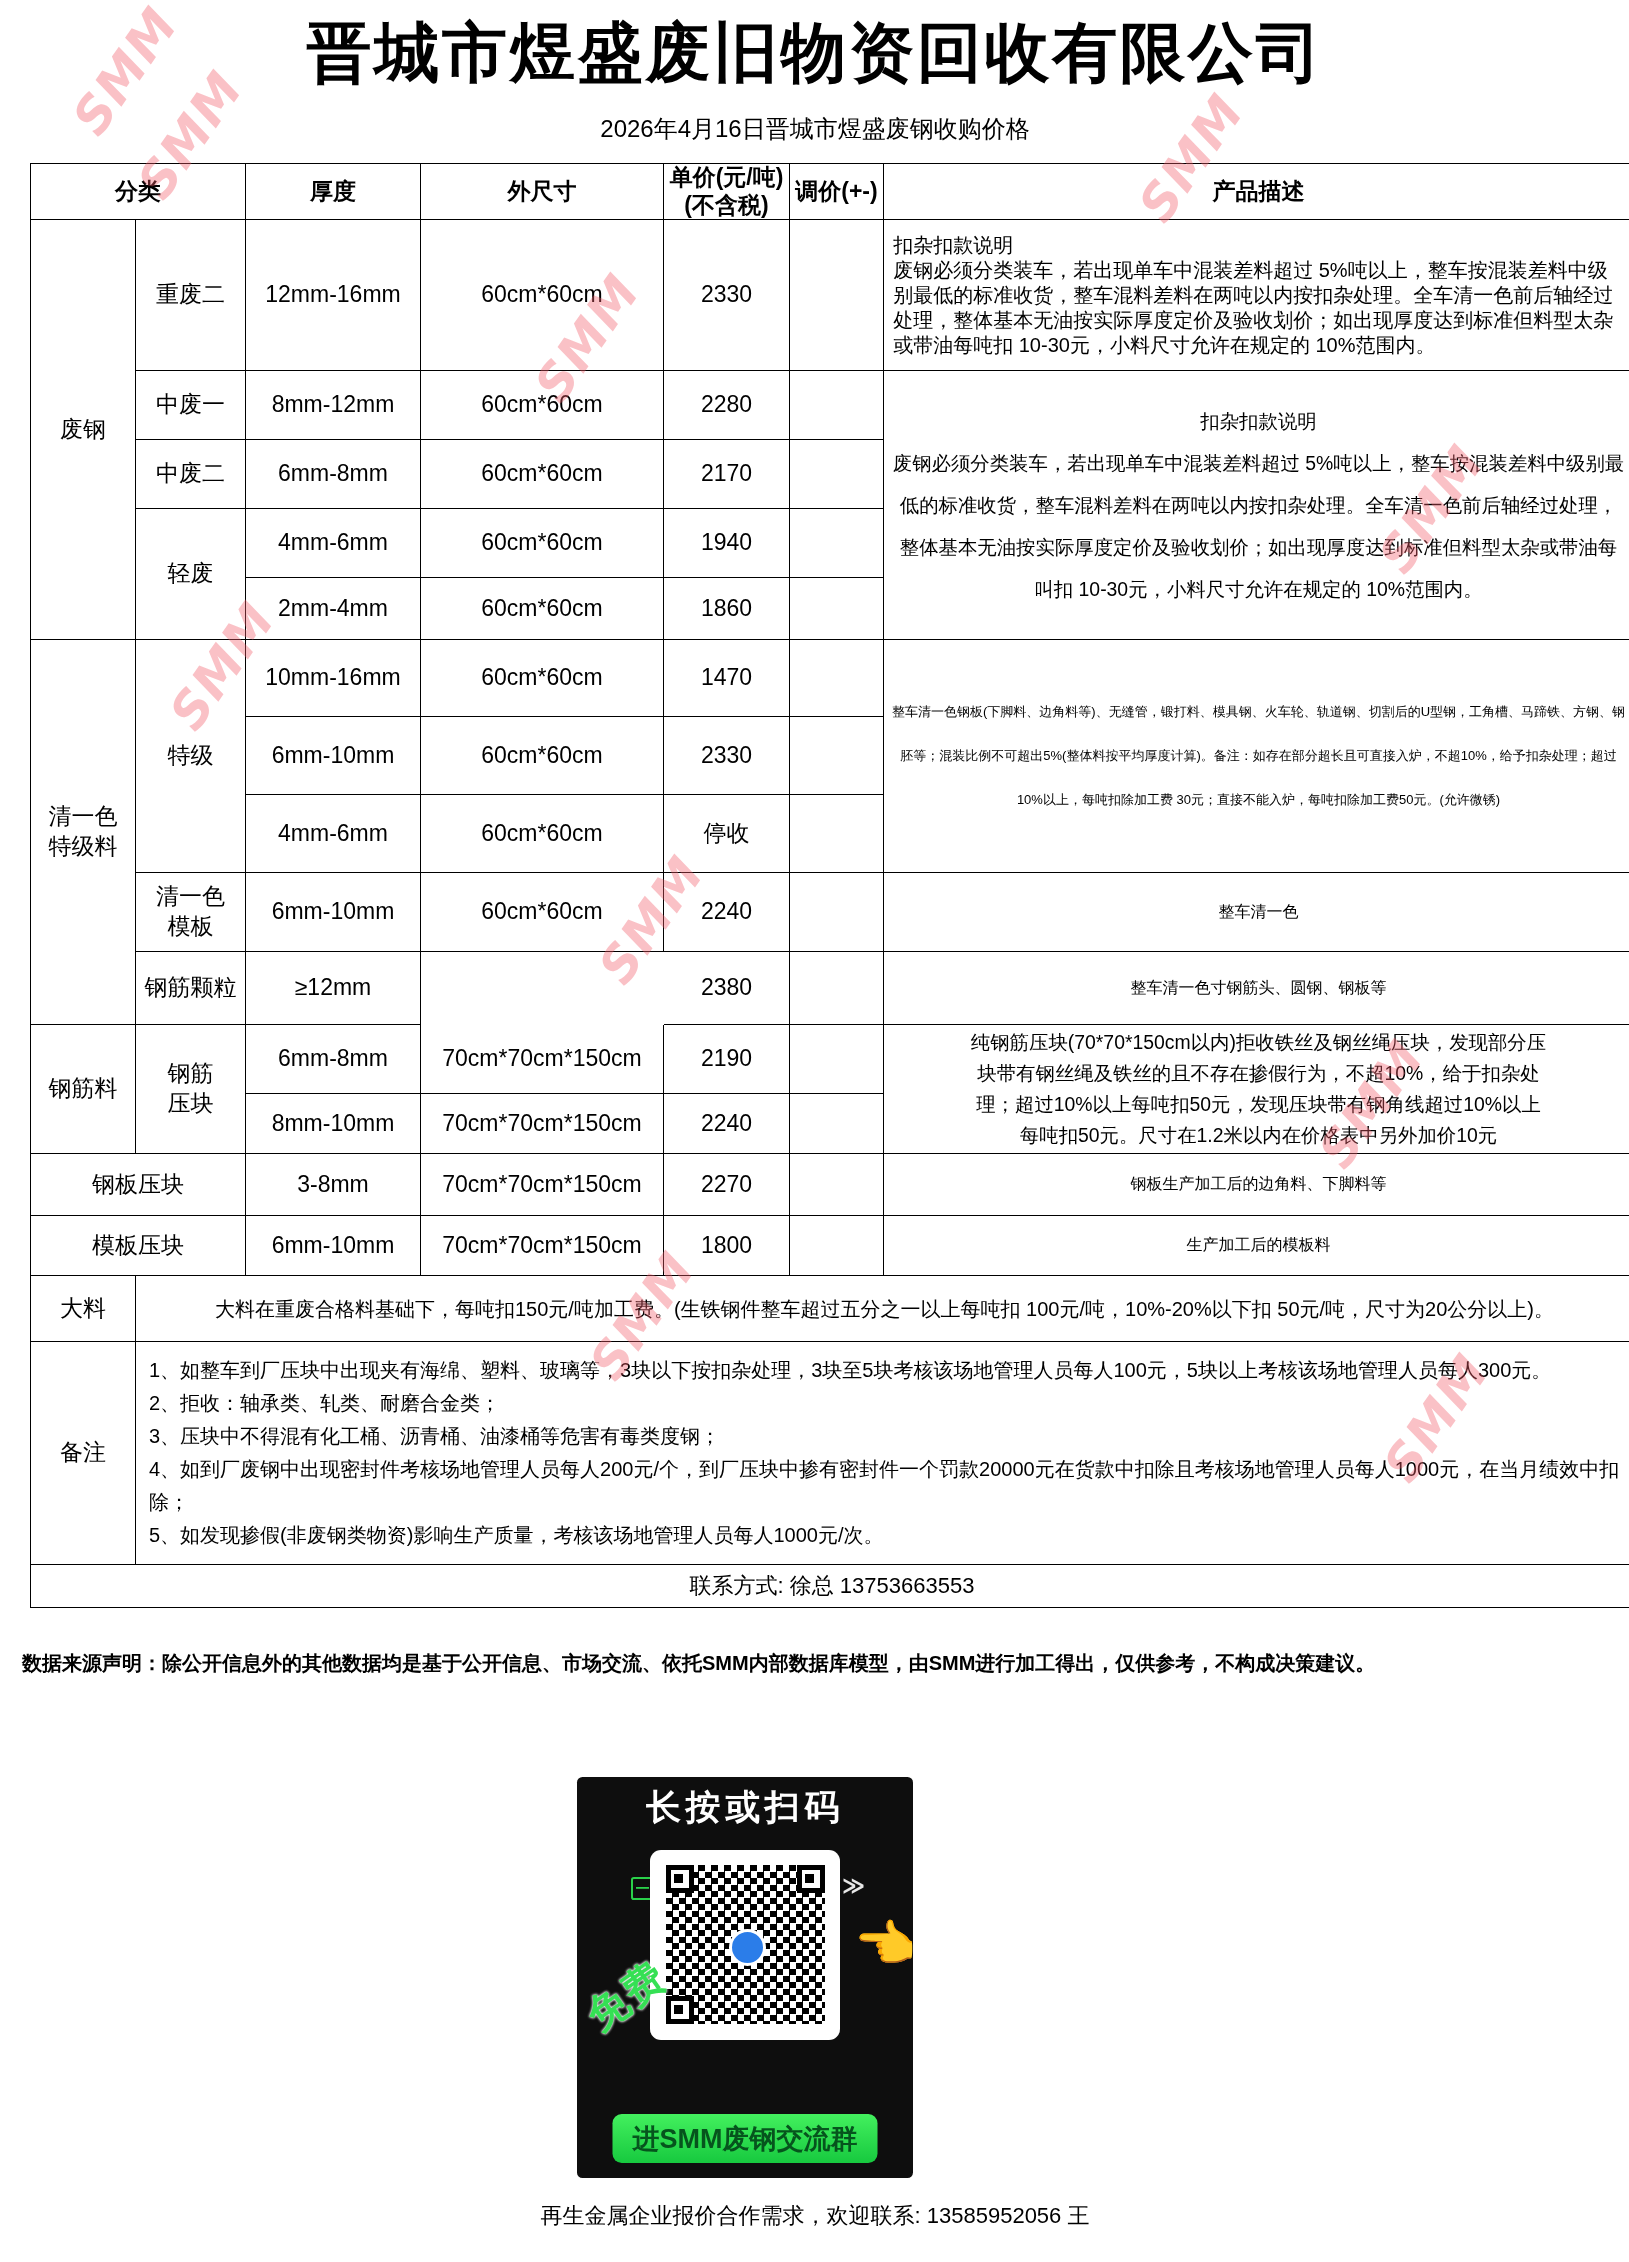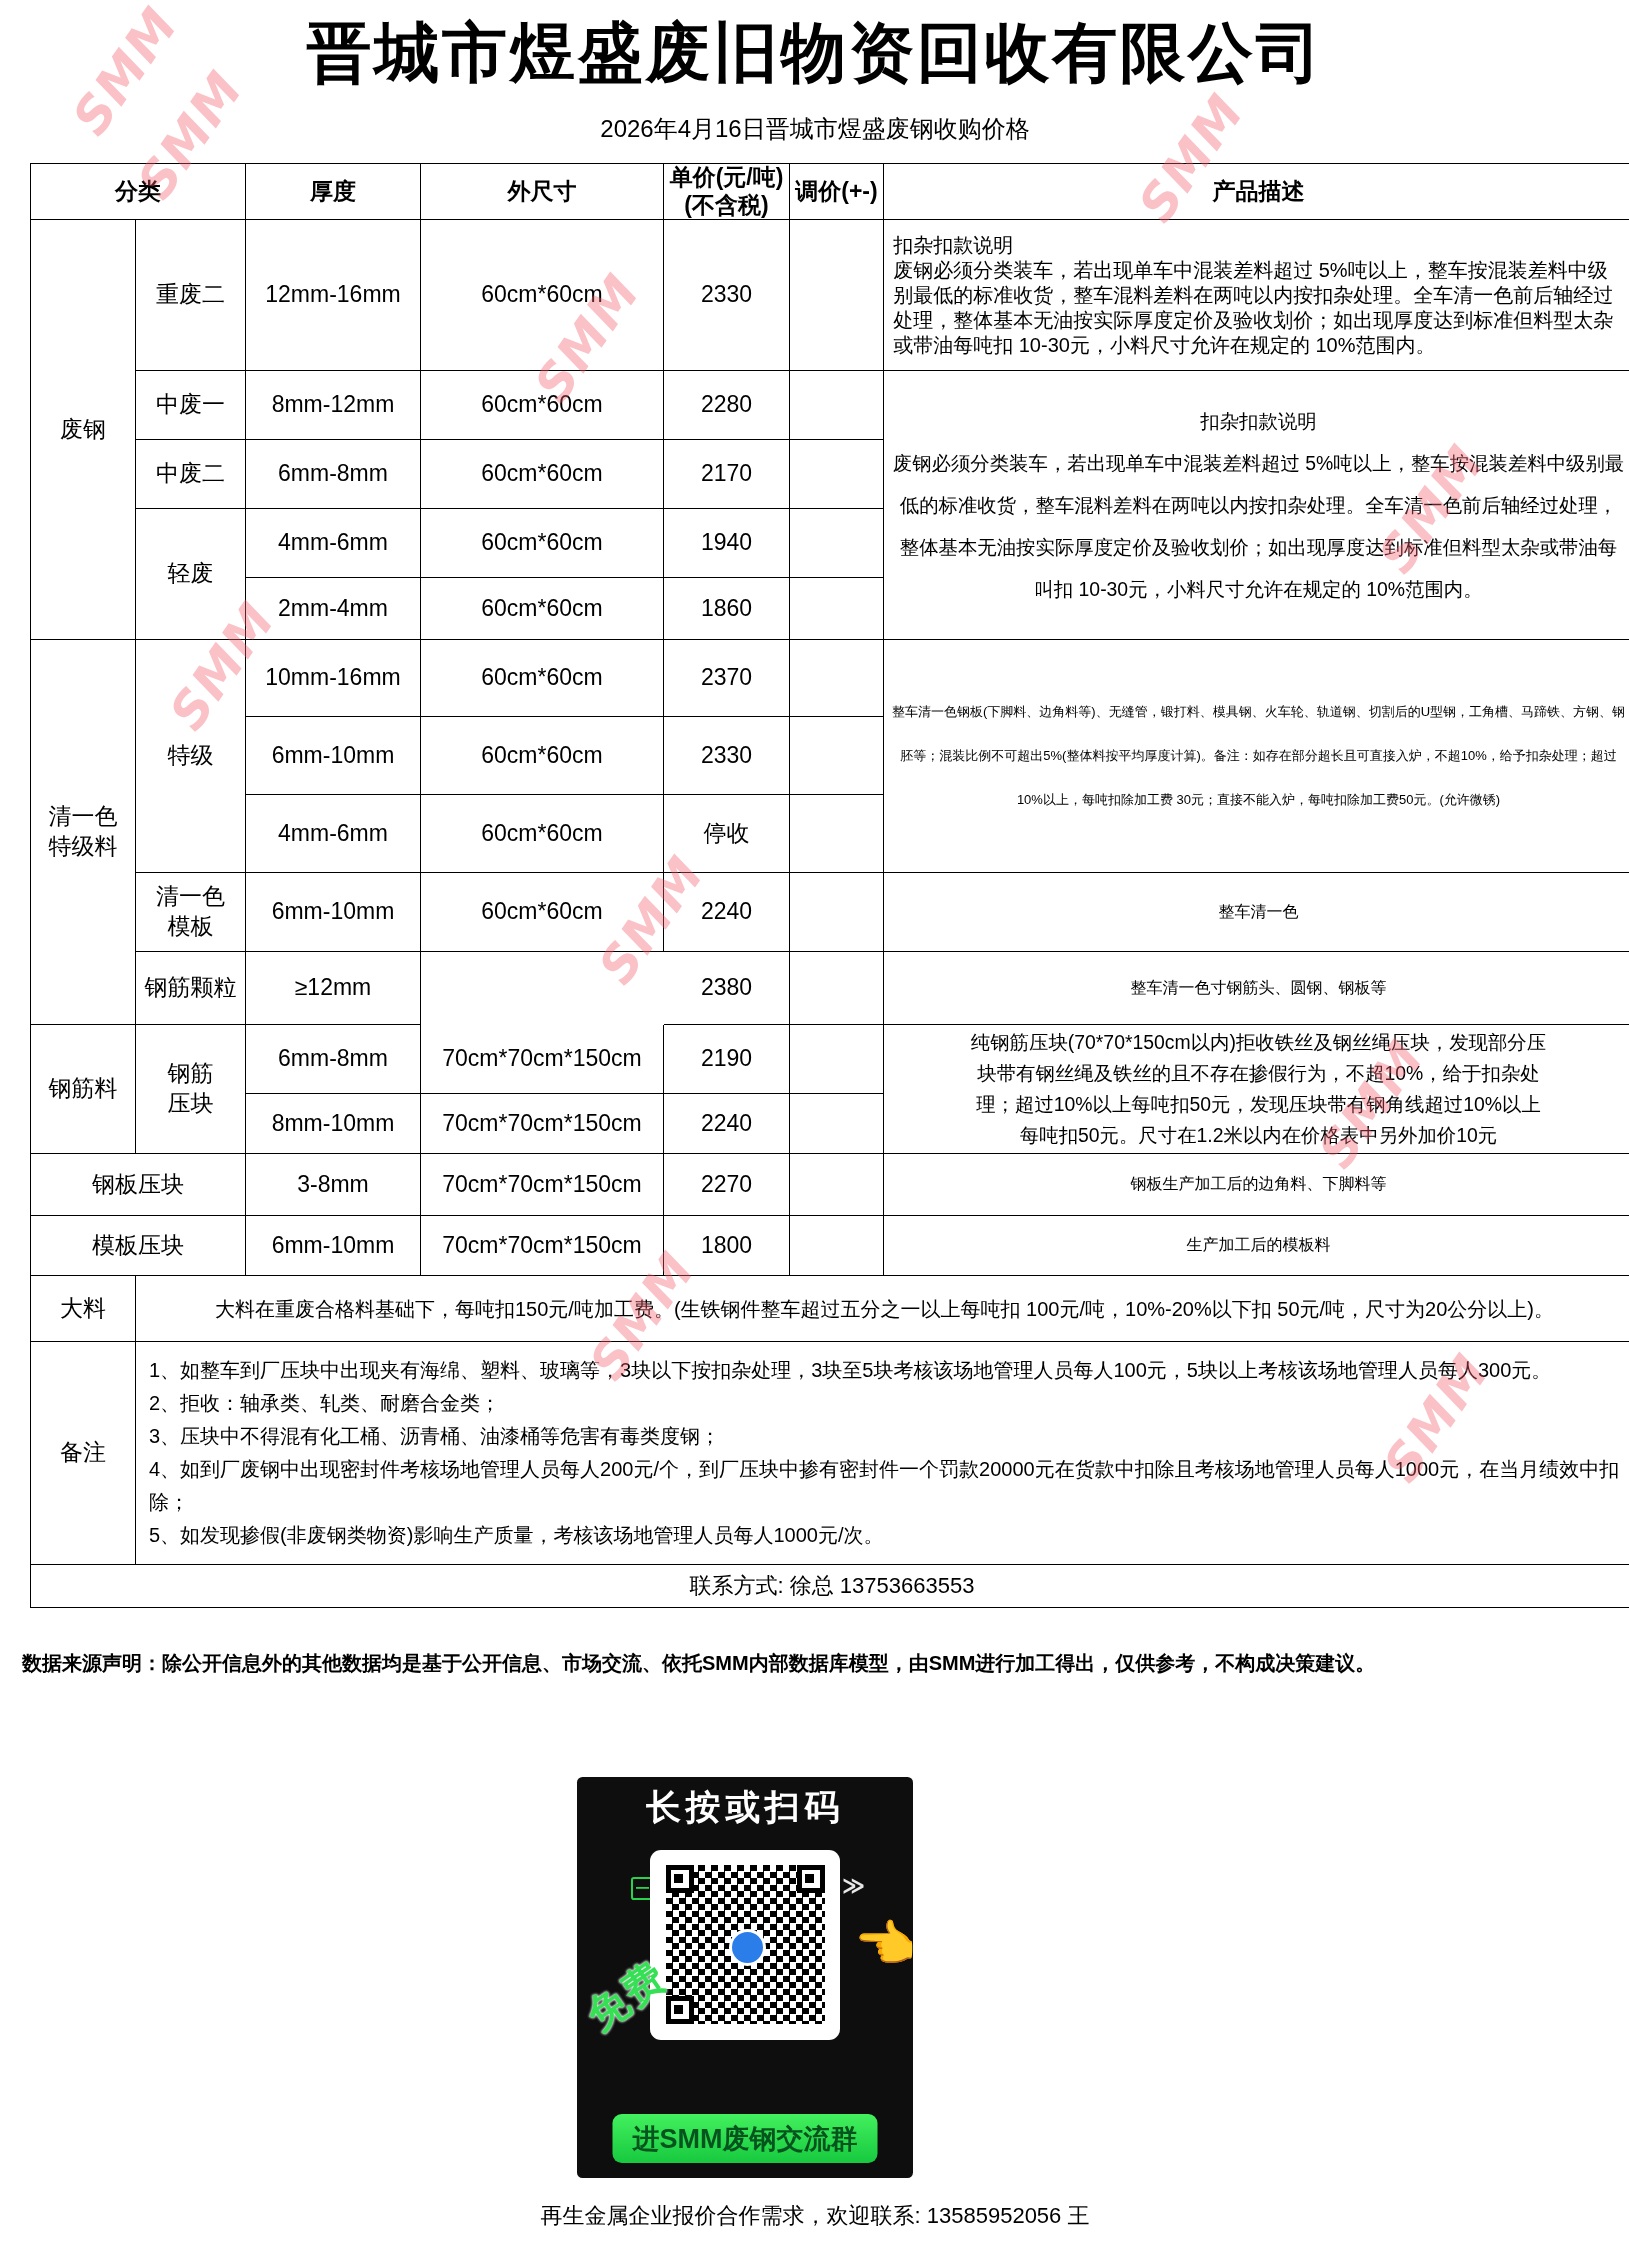--- a/index.html
+++ b/index.html
@@ -116,21 +116,21 @@
     <div class="c" style="grid-area:6/3/7/4">2mm-4mm</div>
     <div class="c" style="grid-area:6/4/7/5">60cm*60cm</div>
     <div class="c" style="grid-area:6/5/7/6">1860</div>
     <div class="c" style="grid-area:6/6/7/7"></div>
 
     <div class="c" style="grid-area:7/1/12/2">清一色
 特级料</div>
     <div class="c" style="grid-area:7/2/10/3">特级</div>
     <div class="c" style="grid-area:7/3/8/4">10mm-16mm</div>
     <div class="c" style="grid-area:7/4/8/5">60cm*60cm</div>
-    <div class="c" style="grid-area:7/5/8/6">2370</div>
+    <div class="c" style="grid-area:7/5/8/6">1470</div>
     <div class="c" style="grid-area:7/6/8/7"></div>
     <div class="c desc-mid3" style="grid-area:7/7/10/8">整车清一色钢板(下脚料、边角料等)、无缝管，锻打料、模具钢、火车轮、轨道钢、切割后的U型钢，工角槽、马蹄铁、方钢、钢胚等；混装比例不可超出5%(整体料按平均厚度计算)。备注：如存在部分超长且可直接入炉，不超10%，给予扣杂处理；超过10%以上，每吨扣除加工费 30元；直接不能入炉，每吨扣除加工费50元。(允许微锈)</div>
     <div class="c" style="grid-area:8/3/9/4">6mm-10mm</div>
     <div class="c" style="grid-area:8/4/9/5">60cm*60cm</div>
     <div class="c" style="grid-area:8/5/9/6">2330</div>
     <div class="c" style="grid-area:8/6/9/7"></div>
     <div class="c" style="grid-area:9/3/10/4">4mm-6mm</div>
     <div class="c" style="grid-area:9/4/10/5">60cm*60cm</div>
     <div class="c" style="grid-area:9/5/10/6">停收</div>
     <div class="c" style="grid-area:9/6/10/7"></div>

